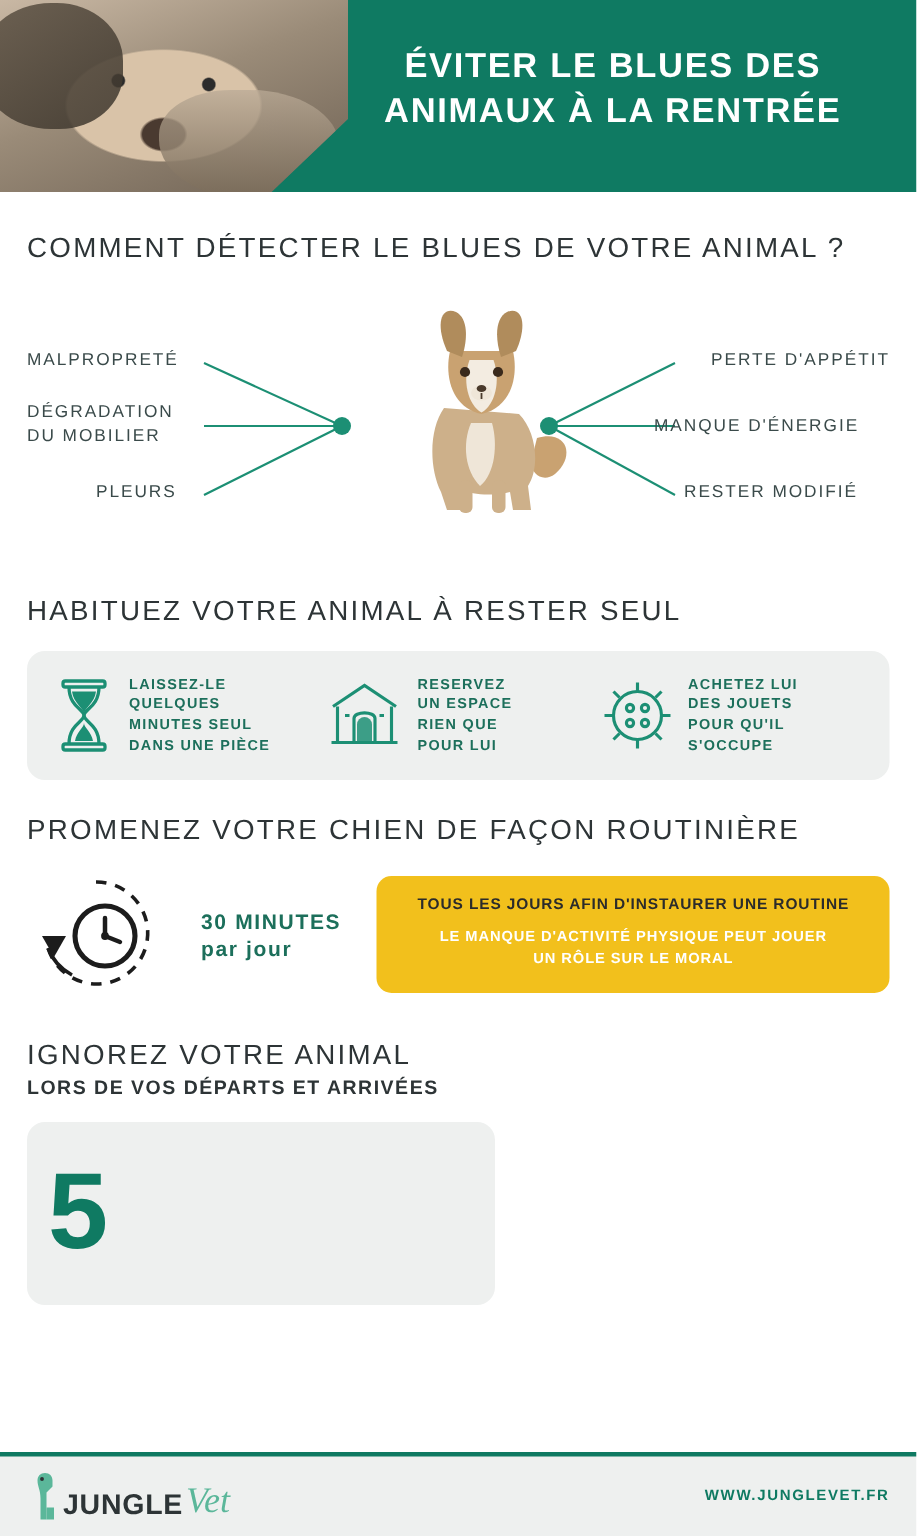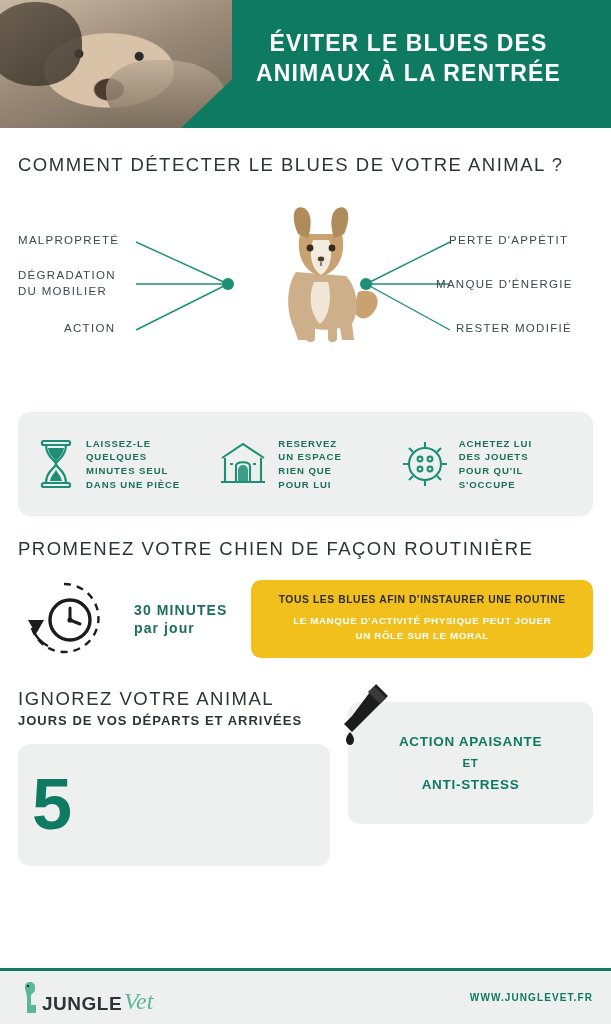--- a/index.html
+++ b/index.html
@@ -100,21 +100,21 @@
     left: 232px; top: 6px;
     width: 146px; height: 150px;
   }
 
   
   .alone { padding: 6px 18px 0 18px; }
   .alone-card {
     margin-top: 16px;
     background: #eef0ef;
     border-radius: 12px;
-    height: 104px;
+    height: 86px;
     display: flex;
     align-items: center;
     padding: 0 18px;
     gap: 8px;
   }
   .alone-item {
     display: flex;
     align-items: center;
     gap: 10px;
     flex: 1;
@@ -292,23 +292,23 @@
         <path d="M348,90 L432,48"></path>
         <path d="M348,90 L432,90"></path>
         <path d="M348,90 L432,136"></path>
       </g>
       <circle cx="210" cy="90" r="6" fill="#1c8f74"></circle>
       <circle cx="348" cy="90" r="6" fill="#1c8f74"></circle>
     </svg>
 
     <div class="lbl" style="left:0px; top:39px;">MALPROPRETÉ</div>
     <div class="lbl" style="left:0px; top:74px;">DÉGRADATION<br>DU MOBILIER</div>
-    <div class="lbl" style="left:46px; top:127px;">ACTION</div>
-
-    <div class="lbl r" style="left:431px; top:39px;">PERTE D'APPÉTIT</div>
+    <div class="lbl" style="left:46px; top:127px;">PLEURS</div>
+
+    <div class="lbl r" style="left:456px; top:39px;">PERTE D'APPÉTIT</div>
     <div class="lbl r" style="left:418px; top:83px;">MANQUE D'ÉNERGIE</div>
     <div class="lbl r" style="left:438px; top:127px;">RESTER MODIFIÉ</div>
 
     <svg class="dog" viewBox="0 0 146 150">
 
       <path d="M108,92 C128,86 134,104 120,116 C112,122 104,116 104,108 Z" fill="#c9a271"></path>
 
       <path d="M46,72 C36,86 36,112 44,128 L48,140 L60,140 L58,126 C64,130 78,131 90,128 L92,140 L104,140 L102,124 C110,112 108,88 96,76 Z" fill="#cdb08a"></path>
 
       <path d="M64,82 C58,96 60,114 70,124 C80,116 82,96 78,82 Z" fill="#efe6d8"></path>
@@ -327,20 +327,21 @@
       <circle cx="82" cy="48" r="3.4" fill="#3a2a1c"></circle>
 
       <ellipse cx="71" cy="62" rx="7" ry="5" fill="#efe6d8"></ellipse>
       <ellipse cx="71" cy="59" rx="3.2" ry="2.4" fill="#4a3a2c"></ellipse>
       <path d="M71,62 L71,66" stroke="#4a3a2c" stroke-width="1.2"></path>
     </svg>
   </div>
 </div>
 
 <div class="alone">
+  <div class="sec-title">HABITUEZ VOTRE ANIMAL À RESTER SEUL</div>
 
   <div class="alone-card">
 
     <div class="alone-item">
       <svg width="40" height="52" viewBox="0 0 40 52">
         <g stroke="#1c8f74" stroke-width="2.2" fill="none">
           <rect x="6" y="3" width="28" height="4" rx="1.5"></rect>
           <rect x="6" y="45" width="28" height="4" rx="1.5"></rect>
           <path d="M10,7 C10,20 20,22 20,26 C20,30 10,32 10,45"></path>
           <path d="M30,7 C30,20 20,22 20,26 C20,30 30,32 30,45"></path>
@@ -399,49 +400,39 @@
         <circle cx="52" cy="44" r="2.6" fill="#1c1c1c"></circle>
       </svg>
     </div>
 
     <div class="walk-min">
       <div class="l1">30 MINUTES</div>
       <div class="l2">par jour</div>
     </div>
 
     <div class="yellow">
-      <div class="t1">TOUS LES BLUES AFIN D'INSTAURER UNE ROUTINE</div>
+      <div class="t1">TOUS LES JOURS AFIN D'INSTAURER UNE ROUTINE</div>
       <div class="t2">LE MANQUE D'ACTIVITÉ PHYSIQUE PEUT JOUER<br>UN RÔLE SUR LE MORAL</div>
     </div>
   </div>
 </div>
 
 <div class="bottom">
 
   <div class="col-left">
     <div class="sec-title">IGNOREZ VOTRE ANIMAL</div>
-    <div class="sec-sub">JOURS DE VOS DÉPARTS ET ARRIVÉES</div>
+    <div class="sec-sub">LORS DE VOS DÉPARTS ET ARRIVÉES</div>
 
     <div class="five-card">
       <div class="five-num">5</div>
     </div>
   </div>
 
   <div class="col-right">
 
-    <div class="pher-card">
-      <svg class="pipette" viewBox="0 0 64 78">
-        <path d="M42,6 L54,18 L26,46 L18,54 L10,46 L18,38 Z" fill="#1c1c1c"></path>
-        <path d="M40,8 L52,20 L46,26 L34,14 Z" fill="#3a3a3a"></path>
-        <path d="M12,62 C12,58 16,54 16,54 C16,54 20,58 20,62 C20,65 18,67 16,67 C14,67 12,65 12,62 Z" fill="#1c1c1c"></path>
-      </svg>
-      <div class="line">ACTION APAISANTE</div>
-      <div class="line small">ET</div>
-      <div class="line">ANTI-STRESS</div>
-    </div>
   </div>
 
 </div>
 
 <div class="footer">
   <div class="logo">
     <svg width="22" height="34" viewBox="0 0 22 34">
       <path d="M9,32 L9,18 C9,12 7,10 7,6 C7,3 9,1 12,1 C15,1 17,3 17,6 L17,10 L13,14 L13,32 Z" fill="#5bb79a"></path>
       <circle cx="10" cy="5" r="1.3" fill="#2d3436"></circle>
       <path d="M13,32 L13,24 L18,24 L18,32 Z" fill="#5bb79a"></path>

